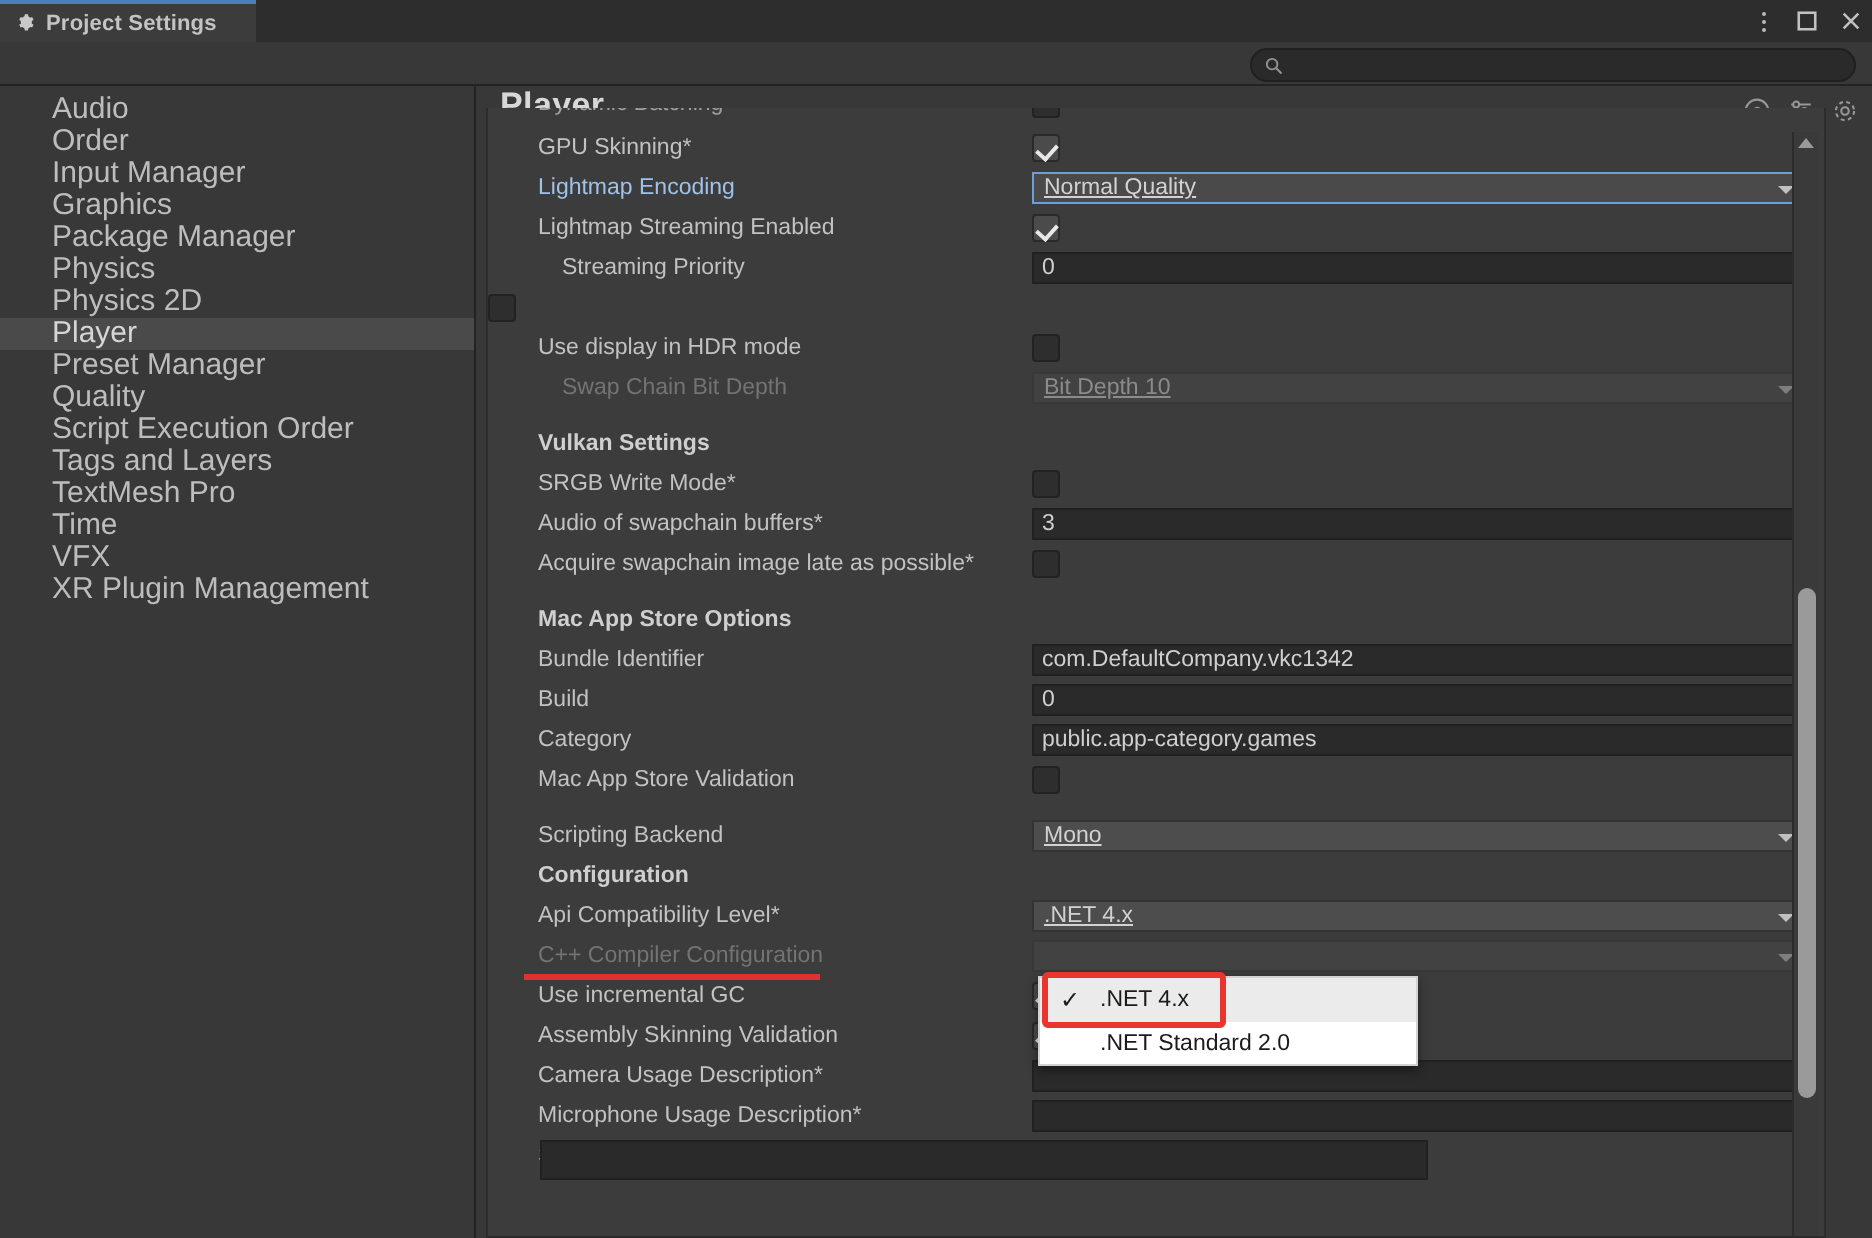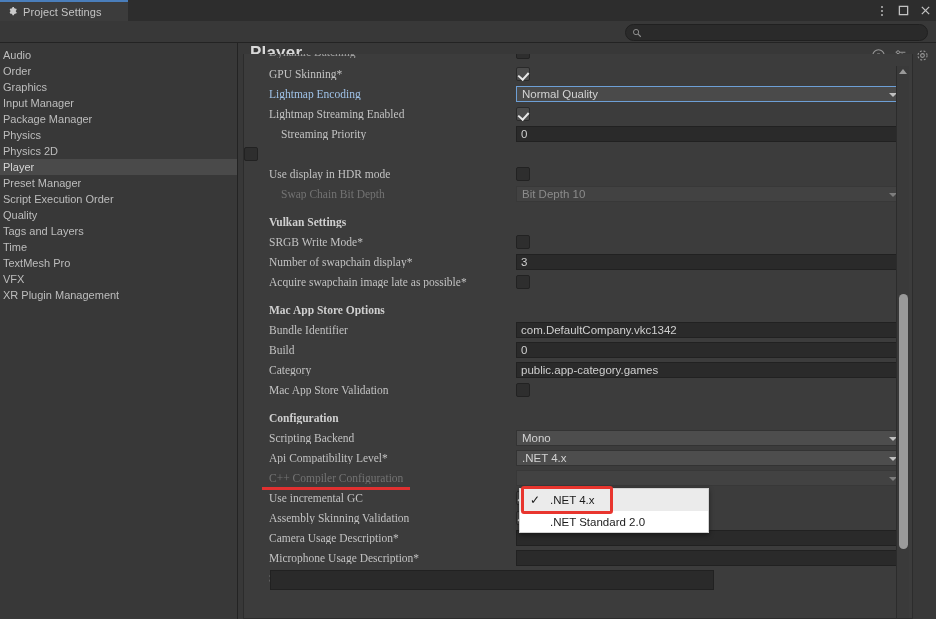--- a/index.html
+++ b/index.html
@@ -15,20 +15,21 @@
   
   .titlebar {
     position: absolute; left: 0; top: 0; width: 936px; height: 21px;
     background: #2d2d2d;
   }
   .tab {
     position: absolute; left: 0; top: 0; width: 128px; height: 21px;
     background: #3c3c3c;
     display: flex; align-items: center; gap: 5px; padding-left: 7px;
     border-top: 2px solid #4a7ebb;
+    font-weight: bold;
   }
   .tab-label { font-size: 11px; color: #c4c4c4; letter-spacing: .1px; }
   .gear-small { width: 11px; height: 11px; flex: 0 0 auto; }
 
   .win-controls {
     position: absolute; right: 4px; top: 0; height: 21px;
     display: flex; align-items: center; gap: 9px;
   }
   .win-btn { width: 13px; height: 13px; display: flex; align-items: center; justify-content: center; color: #b9b9b9; }
 
@@ -49,22 +50,22 @@
     width: 275px; margin-left: 4px; padding: 0;
   }
 
   
   .sidebar {
     position: absolute; left: 0; top: 43px; width: 238px; height: 576px;
     background: #383838; border-right: 1px solid #232323;
     padding-top: 4px;
   }
   .side-item {
-    height: 16px; line-height: 16px; padding-left: 3px;
-    font-size: 11px; color: #bdbdbd; white-space: nowrap;
+    height: 16px; line-height: 16px; padding-left: 26px;
+    font-size: 15px; color: #bdbdbd; white-space: nowrap;
   }
   .side-item.selected { background: #4a4a4a; color: #d6d6d6; }
 
   
   .panel {
     position: absolute; left: 239px; top: 43px; width: 697px; height: 576px;
     background: #383838;
   }
   .panel-header {
     position: absolute; left: 0; top: 0; width: 697px; height: 24px;
@@ -86,21 +87,21 @@
     overflow: hidden;
   }
   .rows { position: absolute; left: 0; top: 0; width: 670px; }
 
   .row {
     position: relative; height: 20px;
     display: flex; align-items: center;
   }
   .row-label {
     width: 272px; flex: 0 0 272px; padding-left: 25px;
-    font-size: 11.5px; color: #c2c2c2; white-space: nowrap; overflow: hidden; font-family: Liberation Serif, serif;
+    font-size: 11.5px; color: #c2c2c2; white-space: nowrap; overflow: hidden;
   }
   .row-label.indent { padding-left: 37px; }
   .row-label.disabled { color: #737373; }
   .row-label.section { font-weight: bold; color: #cfcfcf; }
   .row-label.focused { color: #9fc2e8; }
 
   .field { position: relative; flex: 1 1 auto; height: 20px; }
 
   .checkbox {
     width: 14px; height: 14px; margin-top: 3px;
@@ -121,21 +122,21 @@
     position: absolute; left: 0; top: 2px; width: 387px; height: 16px;
     background: #2a2a2a; border: 1px solid #212121;
     font-size: 11.5px; color: #cfcfcf; line-height: 14px; padding-left: 4px;
     white-space: nowrap; overflow: hidden;
   }
 
   .dropdown {
     position: absolute; left: 0; top: 2px; width: 387px; height: 16px;
     background: #4d4d4d; border: 1px solid #333;
     font-size: 11.5px; color: #d2d2d2; line-height: 14px; padding-left: 5px;
-    white-space: nowrap; overflow: hidden;
+    white-space: nowrap; overflow: hidden; text-decoration: underline;
   }
   .dropdown.focused { border: 1px solid #6d9fd6; background: #4a4a4a; }
   .dropdown.disabled { color: #8b8b8b; background: #424242; border-color: #383838; }
   .dd-arrow {
     position: absolute; right: 5px; top: 6px;
     width: 0; height: 0; border-left: 4px solid transparent;
     border-right: 4px solid transparent; border-top: 4px solid #c0c0c0;
   }
   .dropdown.disabled .dd-arrow { border-top-color: #7e7e7e; }
 
@@ -230,32 +231,32 @@
         <circle cx="6.5" cy="6.5" r="4.2" fill="none" stroke="#b6b6b6" stroke-width="1.5"></circle>
         <path d="M9.8 9.8 L14 14" stroke="#b6b6b6" stroke-width="1.7" fill="none"></path>
       </svg>
       <input class="search-input" value="" placeholder="" style="">
     </div>
   </div>
 
   <div class="sidebar" id="sidebar">
       <div class="side-item">Audio</div>
       <div class="side-item">Order</div>
+      <div class="side-item">Input Manager</div>
       <div class="side-item">Graphics</div>
-      <div class="side-item">Input Manager</div>
       <div class="side-item">Package Manager</div>
       <div class="side-item">Physics</div>
       <div class="side-item">Physics 2D</div>
       <div class="side-item selected">Player</div>
       <div class="side-item">Preset Manager</div>
+      <div class="side-item">Quality</div>
       <div class="side-item">Script Execution Order</div>
-      <div class="side-item">Quality</div>
       <div class="side-item">Tags and Layers</div>
+      <div class="side-item">TextMesh Pro</div>
       <div class="side-item">Time</div>
-      <div class="side-item">TextMesh Pro</div>
       <div class="side-item">VFX</div>
       <div class="side-item">XR Plugin Management</div>
     </div>
 
   <div class="panel">
     <div class="panel-header">
       <div class="panel-title">Player</div>
       <div class="panel-header-icons">
         <svg class="hdr-icon" viewBox="0 0 16 16">
           <circle cx="8" cy="8" r="7" fill="none" stroke="#bcbcbc" stroke-width="1.3"></circle>
@@ -328,21 +329,21 @@
             <div class="row-label section">Vulkan Settings</div>
             <div class="field"></div>
           </div>
           <div class="row">
             <div class="row-label">SRGB Write Mode*</div>
             <div class="field">
               <div class="checkbox"></div>
             </div>
           </div>
           <div class="row">
-            <div class="row-label">Number of swapchain display*</div>
+            <div class="row-label">Audio of swapchain buffers*</div>
             <div class="field">
               <div class="textfield">3</div>
             </div>
           </div>
           <div class="row">
             <div class="row-label">Acquire swapchain image late as possible*</div>
             <div class="field">
               <div class="checkbox"></div>
             </div>
           </div>
@@ -370,28 +371,28 @@
             </div>
           </div>
           <div class="row">
             <div class="row-label">Mac App Store Validation</div>
             <div class="field">
               <div class="checkbox"></div>
             </div>
           </div>
           <div class="row spacer"></div>
           <div class="row">
+            <div class="row-label">Scripting Backend</div>
+            <div class="field">
+              <div class="dropdown"><span>Mono</span><div class="dd-arrow"></div></div>
+            </div>
+          </div>
+          <div class="row">
             <div class="row-label section">Configuration</div>
             <div class="field"></div>
-          </div>
-          <div class="row">
-            <div class="row-label">Scripting Backend</div>
-            <div class="field">
-              <div class="dropdown"><span>Mono</span><div class="dd-arrow"></div></div>
-            </div>
           </div>
           <div class="row">
             <div class="row-label">Api Compatibility Level*</div>
             <div class="field">
               <div class="dropdown"><span>.NET 4.x</span><div class="dd-arrow"></div></div>
             </div>
           </div>
           <div class="row">
             <div class="row-label disabled">C++ Compiler Configuration</div>
             <div class="field">

